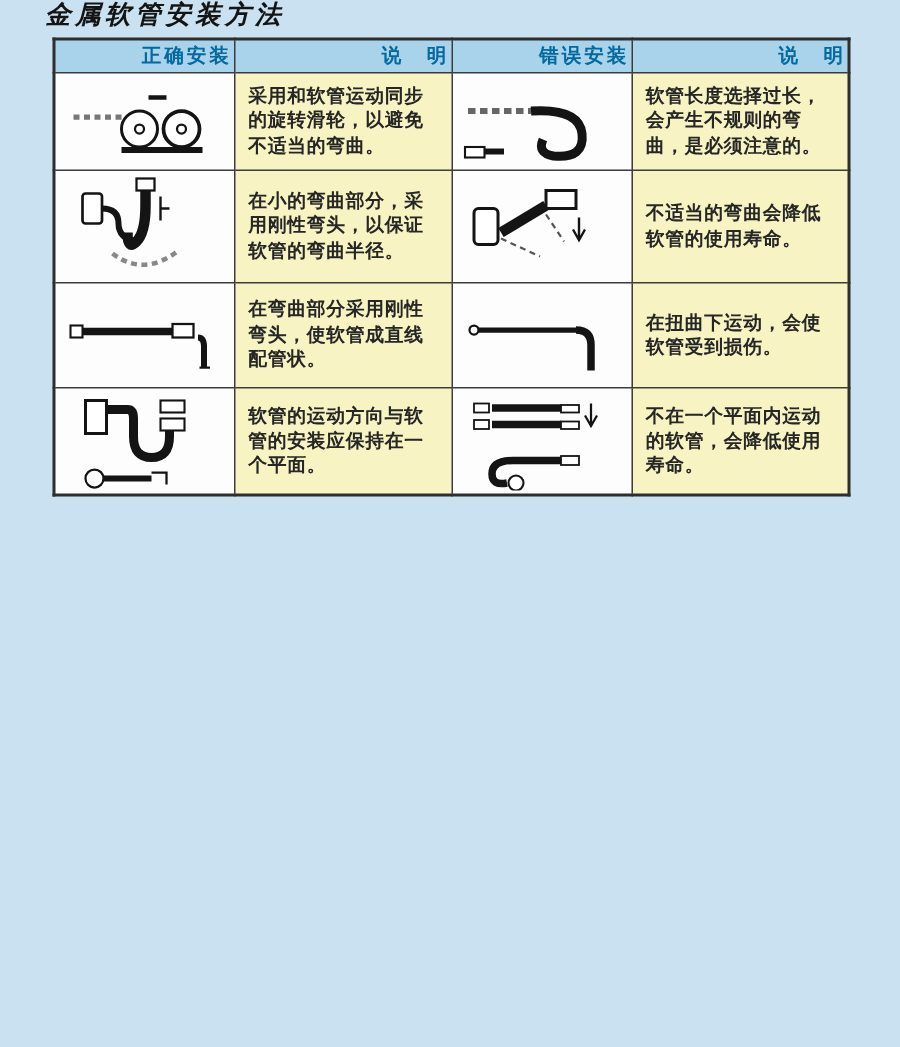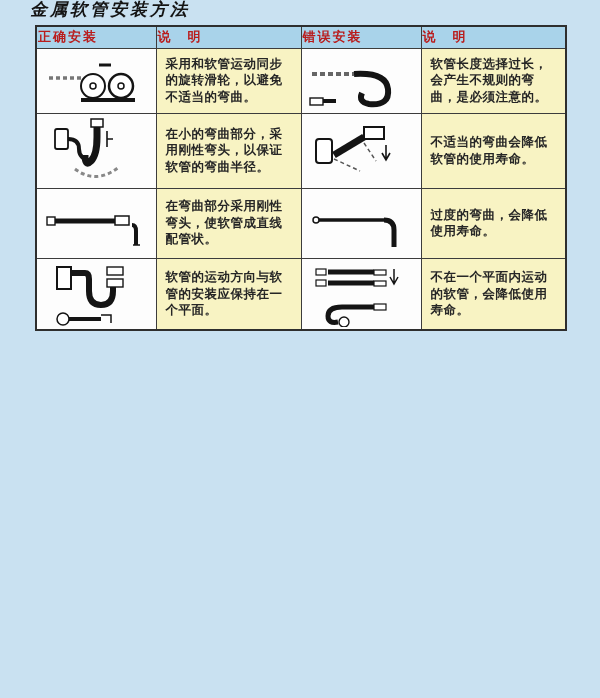--- a/index.html
+++ b/index.html
@@ -26,22 +26,22 @@
     border:2px solid #2e2e2e;
   }
   table.install th, table.install td {
     border:1px solid #3c3c3c;
     box-sizing:border-box;
   }
   th.hdr {
     background:#a9d3ea;
     height:22px;
     font-size:13px; font-weight:bold;
-    color:#b91c1c; letter-spacing:2px;
-    text-align:left;
+    color:#0369a1; letter-spacing:2px;
+    text-align:right;
   }
   td.img-cell {
     background:#fdfdfd;
     text-align:center; vertical-align:middle;
     padding:0;
   }
   td.desc-cell {
     background:#f8f3c3;
     font-size:12.5px; font-weight:bold;
     color:#262626;
@@ -140,21 +140,21 @@
           </svg>
         </td>
         <td class="desc-cell">在弯曲部分采用刚性弯头，使软管成直线配管状。</td>
         <td class="img-cell">
           <svg class="sketch" width="110" height="64" viewBox="0 0 110 64">
             <circle cx="10" cy="29" r="3" fill="none" stroke="#141414" stroke-width="1.5"></circle>
             <path d="M13 29 H78" stroke="#141414" stroke-width="3.5"></path>
             <path d="M78 29 Q88 29 88 39 V56" fill="none" stroke="#141414" stroke-width="5"></path>
           </svg>
         </td>
-        <td class="desc-cell">过度的弯曲，会降低使用寿命。</td>
+        <td class="desc-cell">在扭曲下运动，会使软管受到损伤。</td>
       </tr>
 
 
       <tr style="height:72px">
         <td class="img-cell">
           <svg class="sketch" width="110" height="66" viewBox="0 0 110 66">
             <rect x="16" y="6" width="14" height="22" fill="#fff" stroke="#141414" stroke-width="2"></rect>
             <path d="M30 12 H44 Q48 12 48 18 V30 Q48 44 60 44 Q72 44 72 30 V20" fill="none" stroke="#141414" stroke-width="6"></path>
             <rect x="66" y="6" width="16" height="8" fill="#fff" stroke="#141414" stroke-width="1.4"></rect>
             <rect x="66" y="18" width="16" height="8" fill="#fff" stroke="#141414" stroke-width="1.4"></rect>

